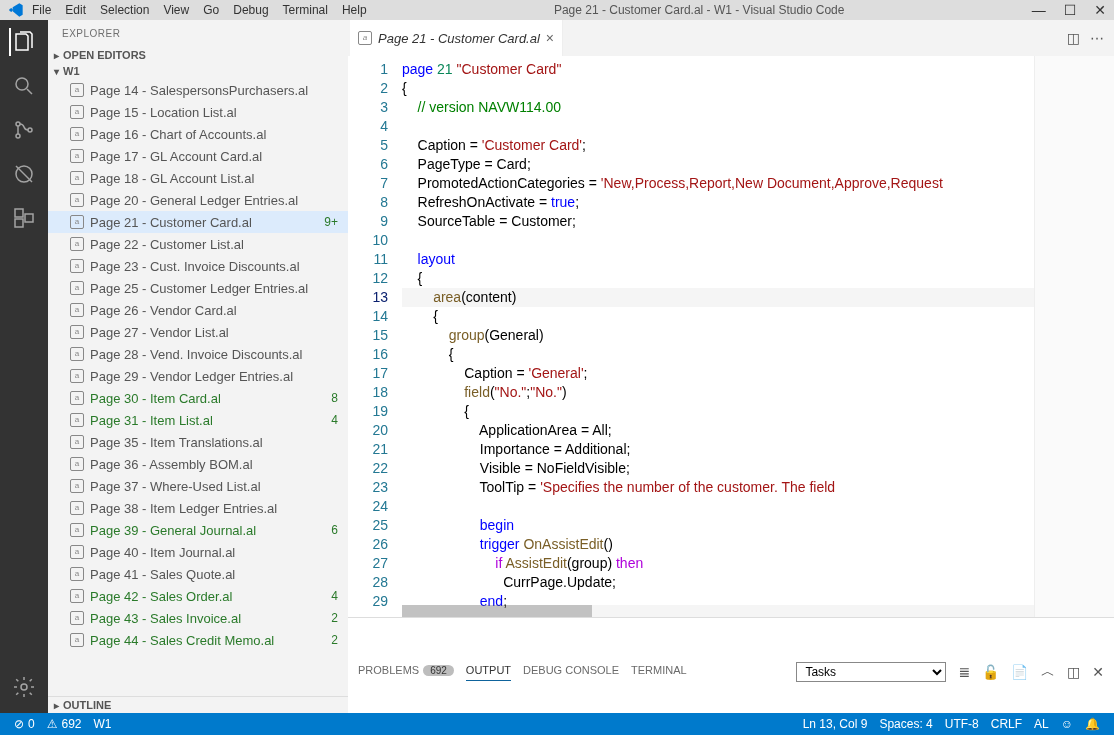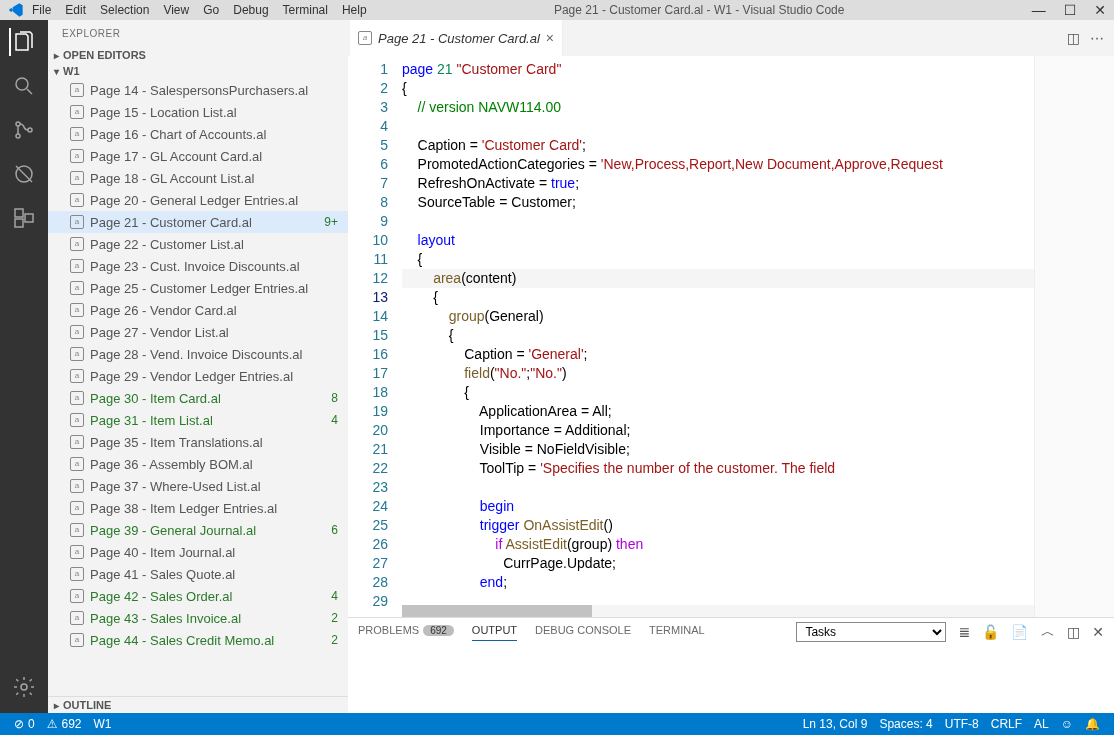--- a/index.html
+++ b/index.html
@@ -51,21 +51,21 @@
 .tok-str { color: #a31515; }
 .tok-comment { color: #008000; }
 .tok-id { color: #000; }
 .tok-fn { color: #795e26; text-align: center; }
 .tok-ctrl { color: #af00db; }
 .minimap { width: 80px; background: #fafafa; border-left: 1px solid #eee; }
 .code-scrollbar { position: absolute; bottom: 0; left: 54px; right: 80px; height: 12px; background: rgba(0,0,0,0.04);}
 .code-scrollbar .thumb { position: absolute; left: 0; width: 190px; height: 100%; background: rgba(100,100,100,0.35); }
 
 .panel { height: 96px; border-top: 1px solid #ddd; background: #fff; display: flex; flex-direction: column; }
-.panel-tabs { display: flex; align-items: center; padding: 4px 10px; font-size: 11px; color: #6a6a6a; gap: 18px; }
+.panel-tabs { display: flex; align-items: center; padding: 4px 10px; font-size: 11px; color: #6a6a6a; gap: 12px; margin-top: 40px; }
 .panel-tabs .ptab { cursor: pointer; padding-bottom: 4px; }
 .panel-tabs .ptab.active { color: #333; border-bottom: 1px solid #0e639c; }
 .panel-tabs .pbadge { background: #bdbdbd; color: #333; border-radius: 8px; padding: 0 7px; font-size: 10px; margin-left: 4px; }
 .panel-tabs .right { margin-left: auto; display: flex; align-items: center; gap: 12px; }
 .panel-tabs select { font-size: 12px; padding: 1px 6px 1px 4px; border: 1px solid #888; background:#fff; width:150px; }
 .panel-tabs .ricon { font-size: 14px; color: #555; cursor: pointer; }
 
 .statusbar { height: 22px; background: #007acc; color: #fff; display: flex; align-items: center; font-size: 12px; padding: 0 8px; }
 .statusbar .seg { display: flex; align-items: center; gap: 4px; padding: 0 6px; cursor: pointer; }
 .statusbar .right { margin-left: auto; display: flex; }
@@ -313,20 +313,21 @@
           <div class="ln">27</div>
           <div class="ln">28</div>
           <div class="ln">29</div>
         </div>
       <div class="code-lines" id="code-lines">
           <div class="line"><span class="tok-kw">page</span><span class=""> </span><span class="tok-num">21</span><span class=""> </span><span class="tok-str">"Customer Card"</span></div>
           <div class="line"><span class="tok-id">{</span></div>
           <div class="line"><span class="">    </span><span class="tok-comment">// version NAVW114.00</span></div>
           <div class="line"><span class=""> </span></div>
           <div class="line"><span class="">    </span><span class="tok-id">Caption = </span><span class="tok-str">'Customer Card'</span><span class="tok-id">;</span></div>
+          <div class="line"><span class="">    </span><span class="tok-id">PageType = Card;</span></div>
           <div class="line"><span class="">    </span><span class="tok-id">PromotedActionCategories = </span><span class="tok-str">'New,Process,Report,New Document,Approve,Request</span></div>
           <div class="line"><span class="">    </span><span class="tok-id">RefreshOnActivate = </span><span class="tok-kw">true</span><span class="tok-id">;</span></div>
           <div class="line"><span class="">    </span><span class="tok-id">SourceTable = Customer;</span></div>
           <div class="line"><span class=""> </span></div>
           <div class="line"><span class="">    </span><span class="tok-kw">layout</span></div>
           <div class="line"><span class="">    </span><span class="tok-id">{</span></div>
           <div class="line current"><span class="">        </span><span class="tok-fn">area</span><span class="tok-id">(content)</span></div>
           <div class="line"><span class="">        </span><span class="tok-id">{</span></div>
           <div class="line"><span class="">            </span><span class="tok-fn">group</span><span class="tok-id">(General)</span></div>
           <div class="line"><span class="">            </span><span class="tok-id">{</span></div>

